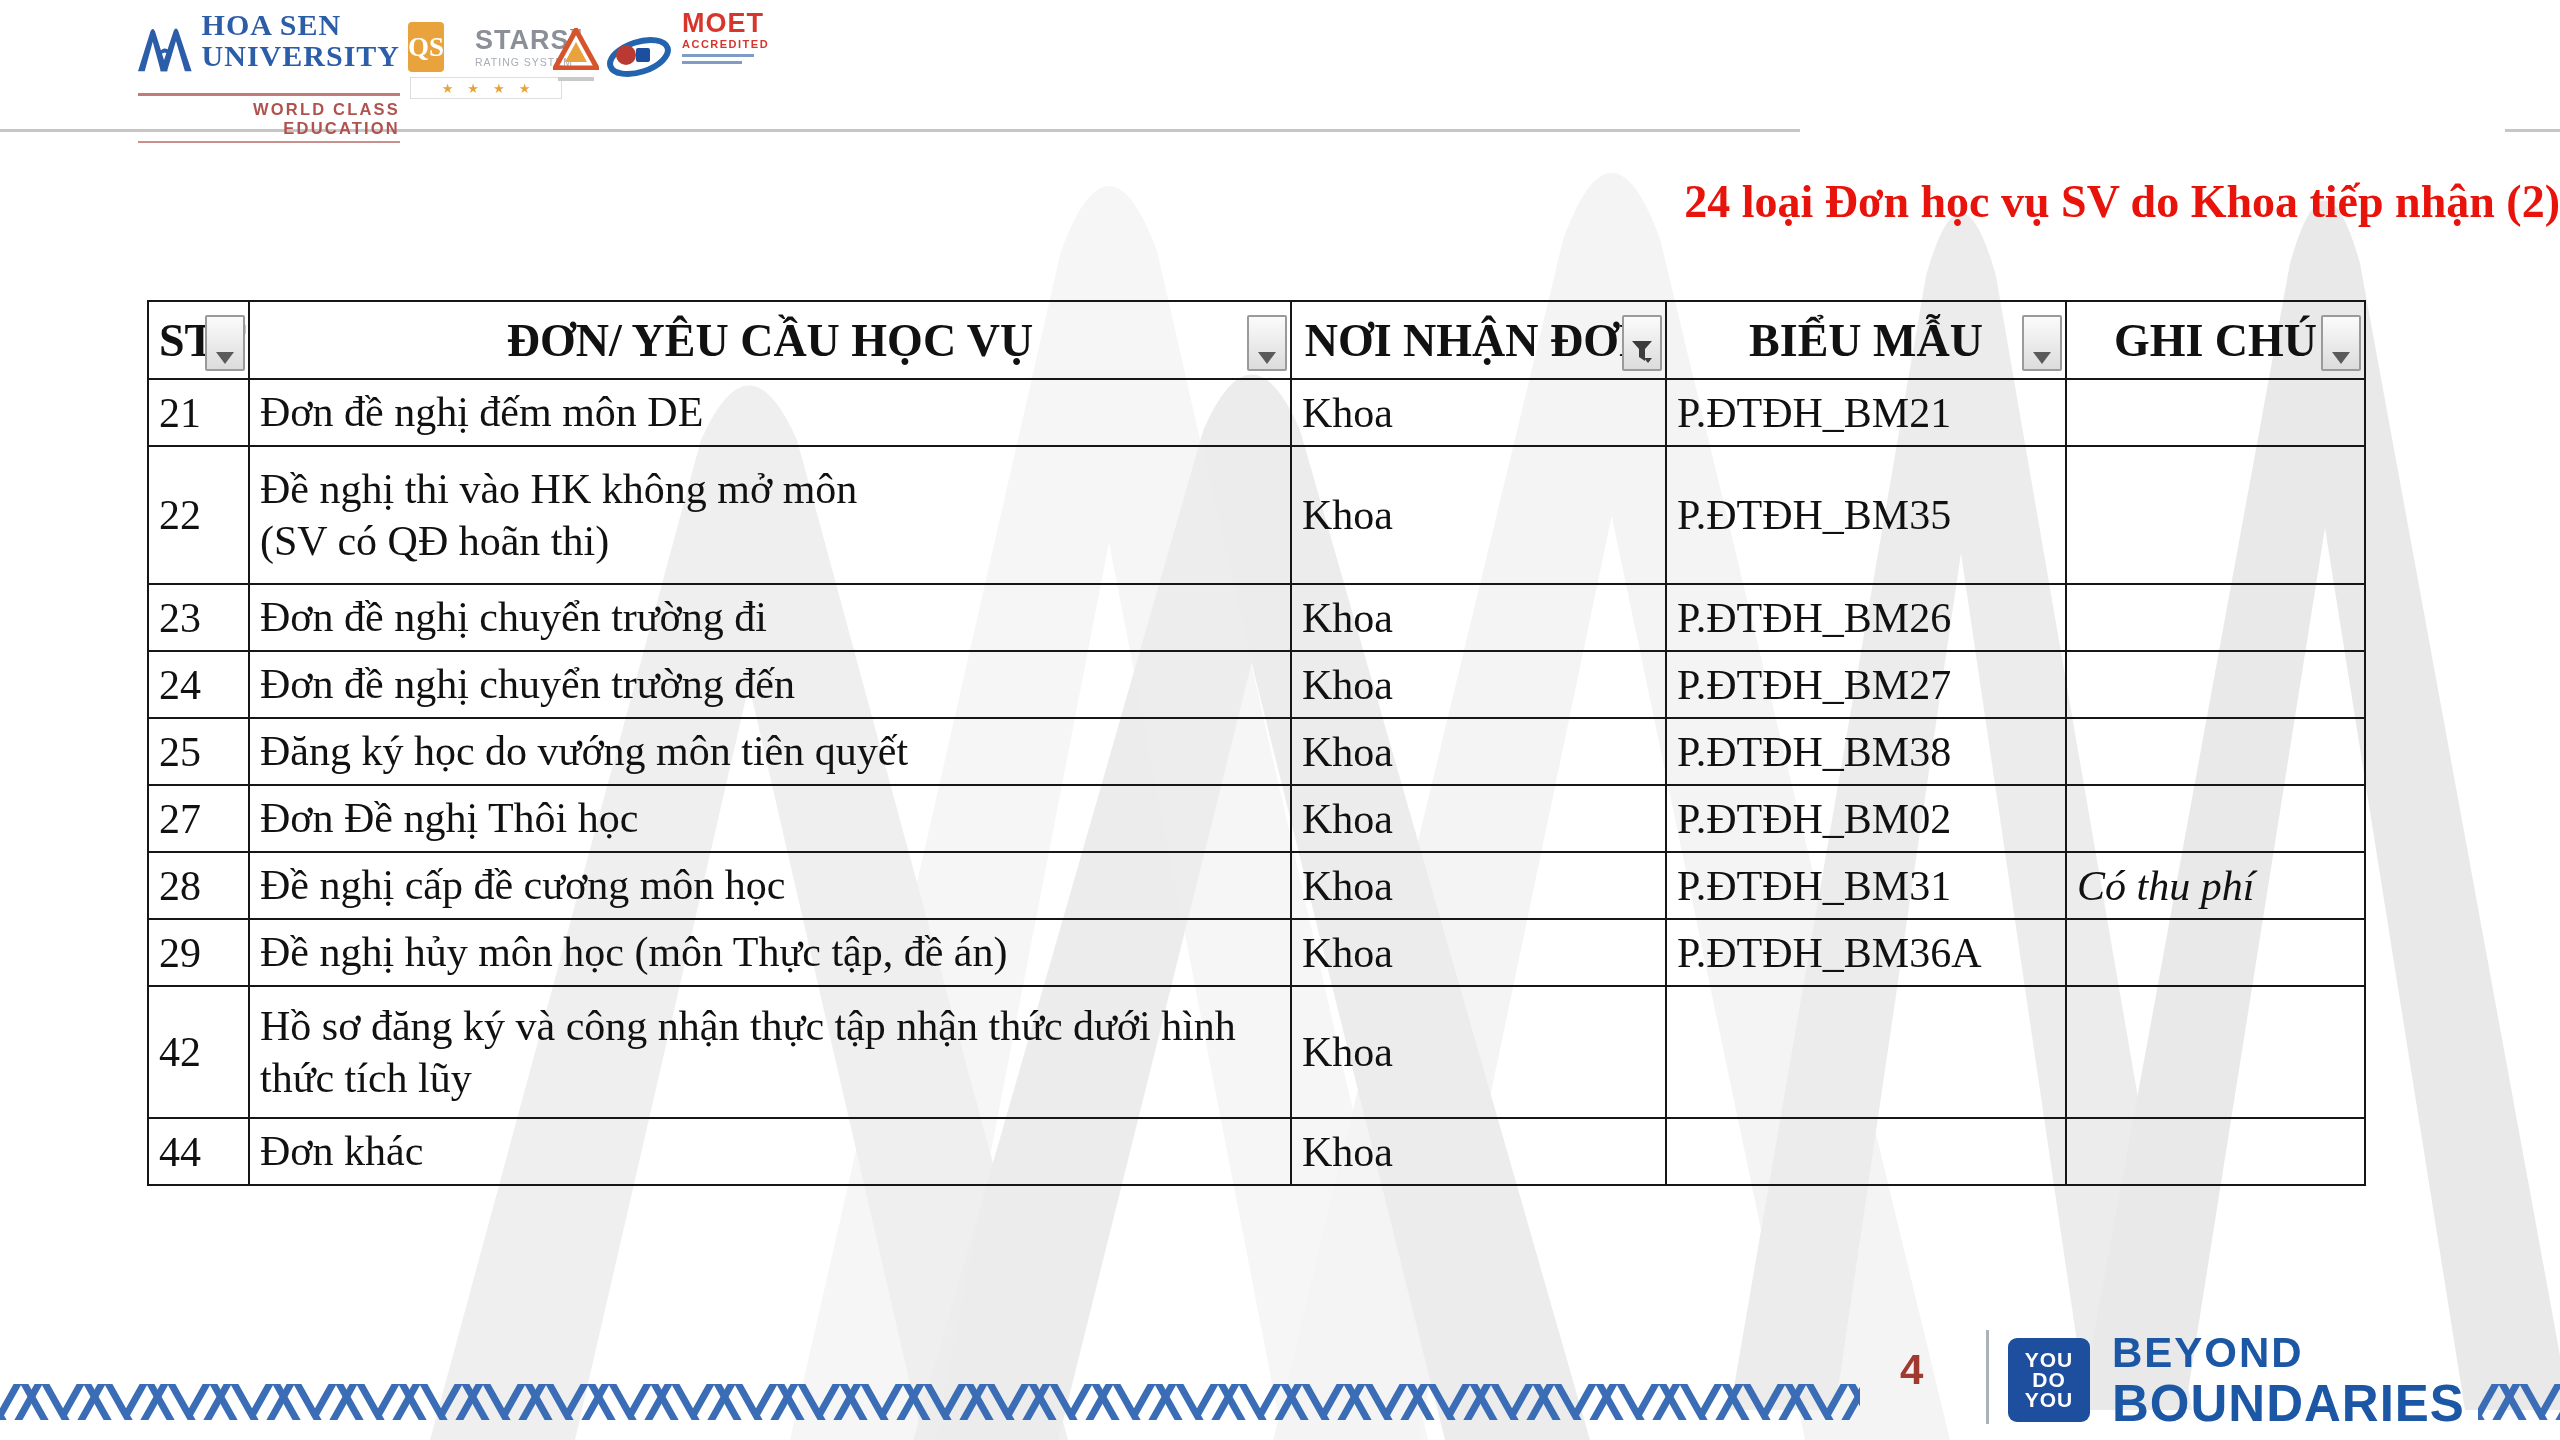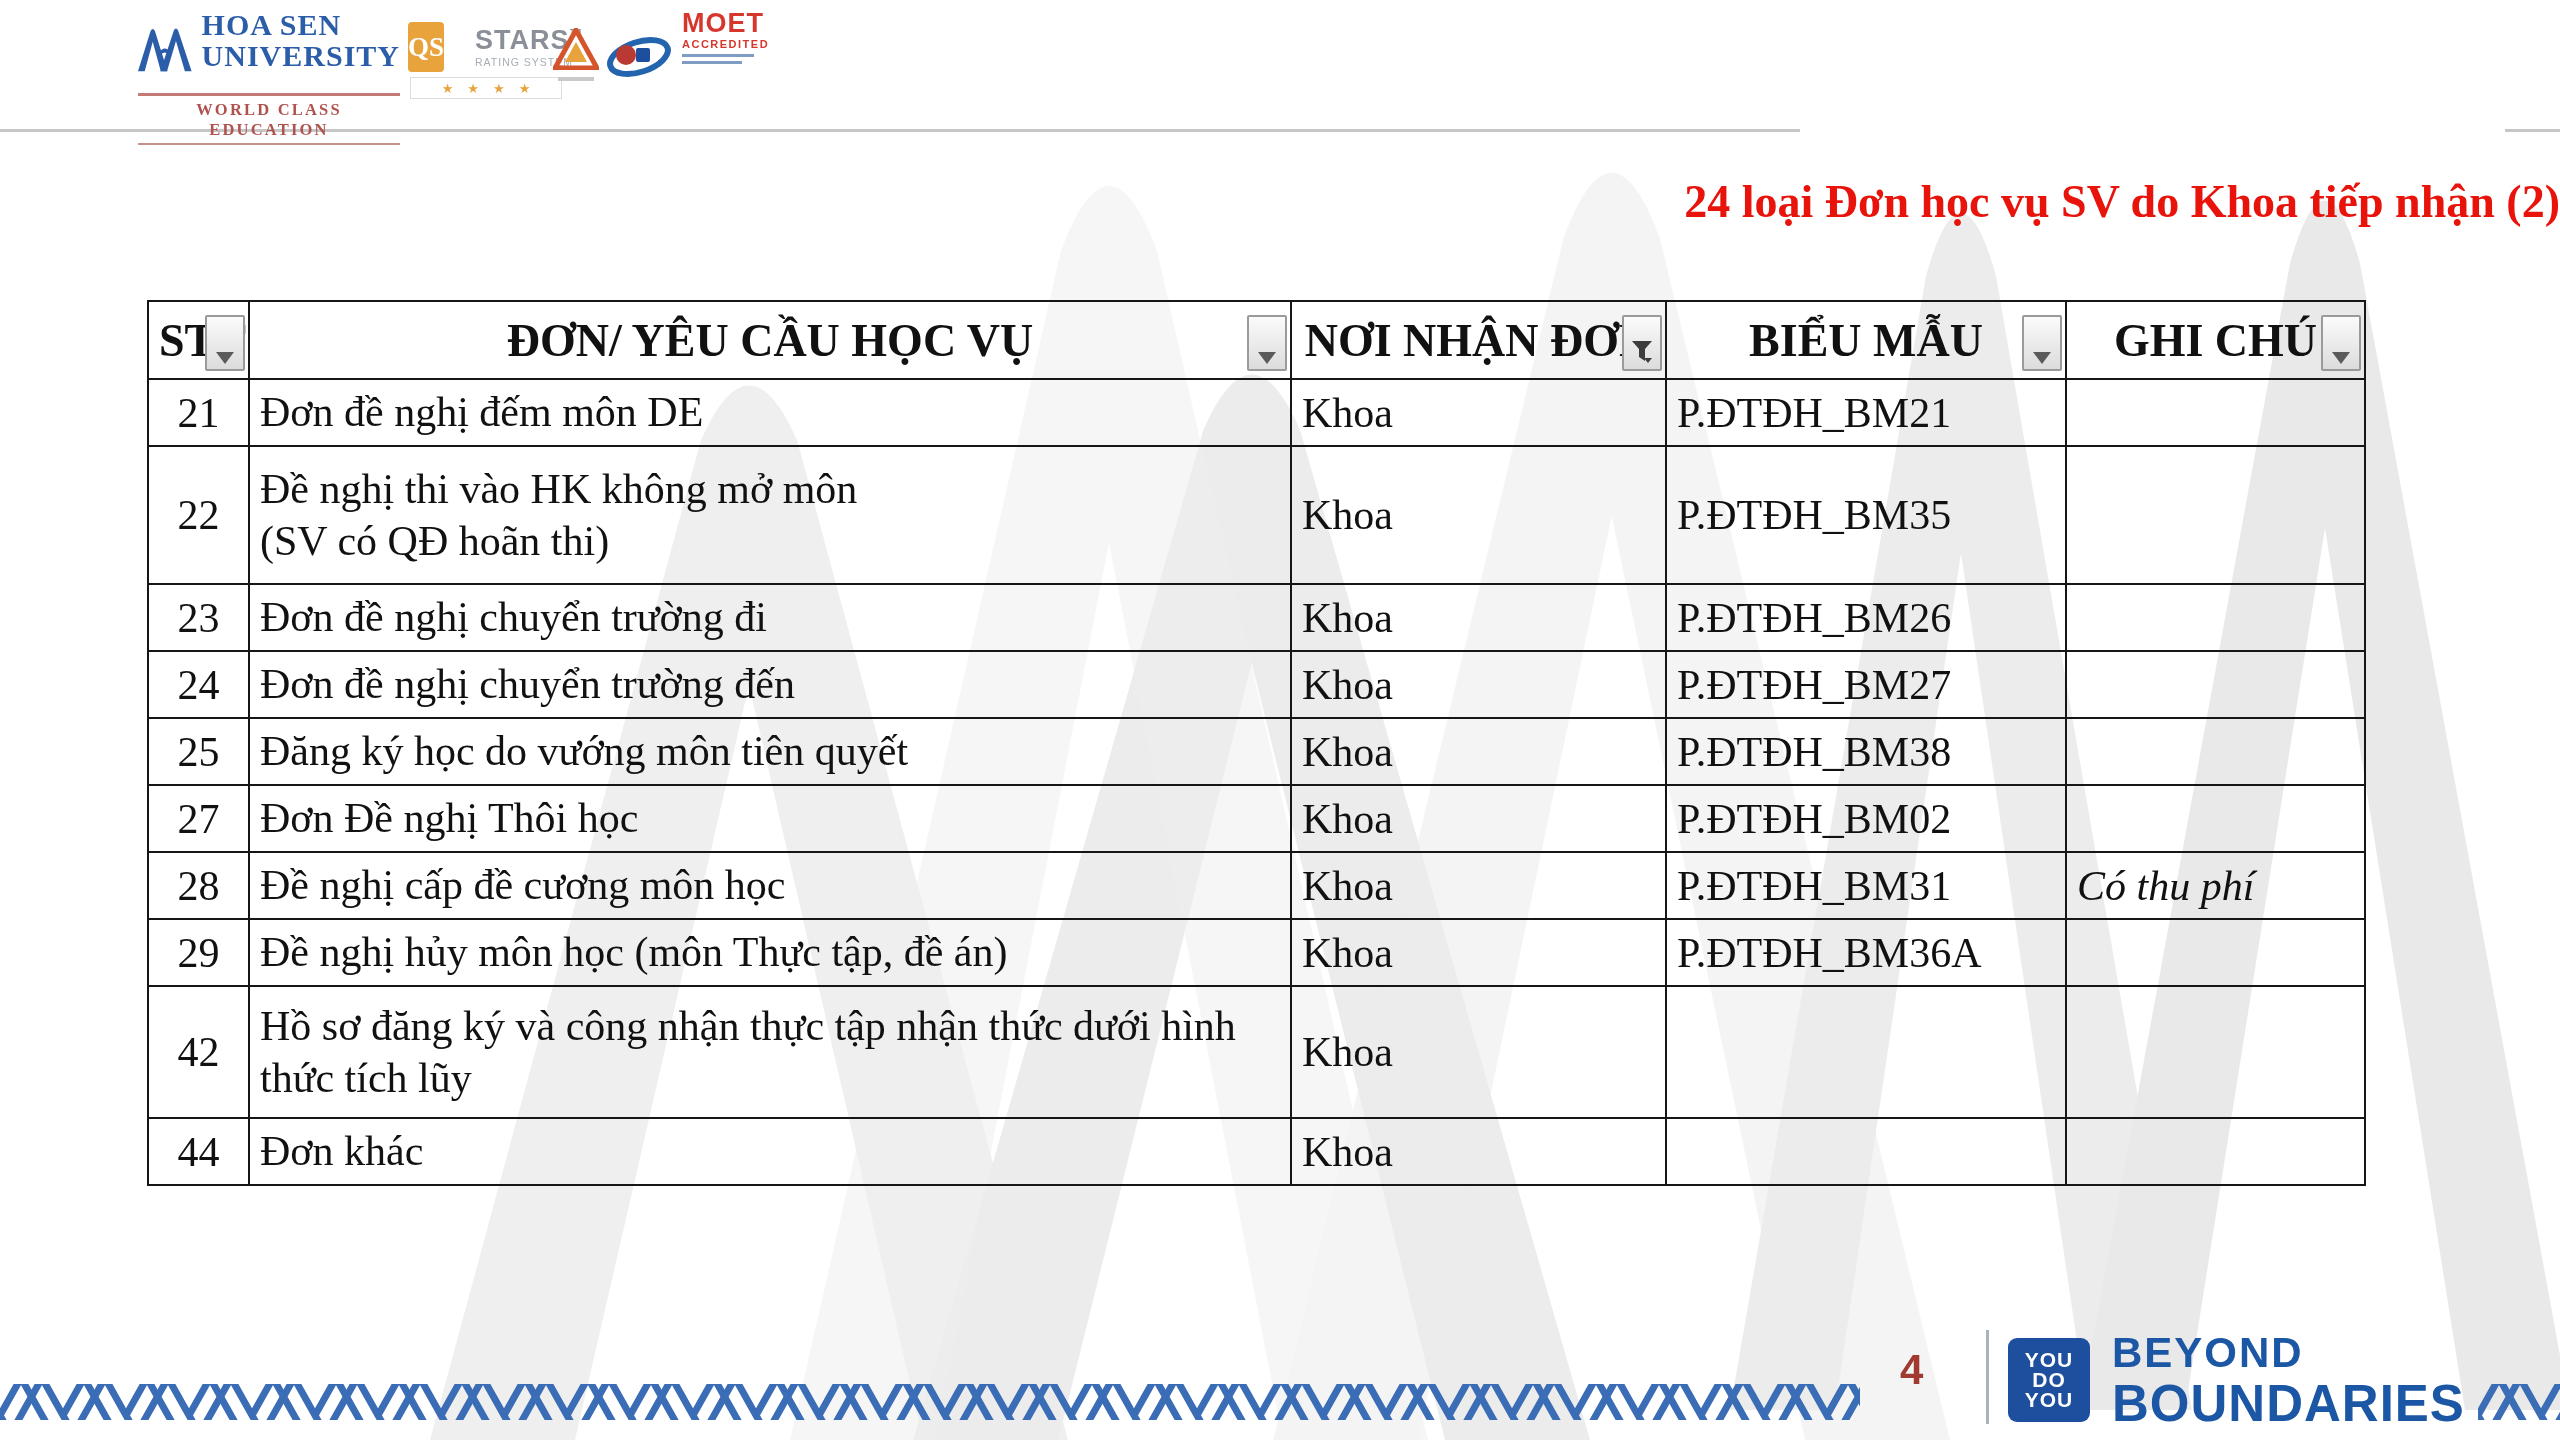--- a/index.html
+++ b/index.html
@@ -12,22 +12,22 @@
   
   .wm{position:absolute;z-index:0;}
   
   .hdr{position:absolute;top:0;left:0;width:2560px;height:130px;z-index:3;}
   .hsu{position:absolute;left:138px;top:10px;width:262px;}
   .hsu-row{display:flex;align-items:flex-start;}
   .hsu-text{margin-left:10px;line-height:1.02;}
   .hsu-name{font-weight:bold;color:#2b5da9;font-size:30px;letter-spacing:1px;}
   .hsu-line{height:3px;background:#c47a76;margin-top:5px;}
   .hsu-line2{height:2px;background:#c9908d;margin-top:3px;}
-  .hsu-tag{font-family:Liberation Serif, serif;font-weight:bold;
-    color:#b0524e;font-size:16.5px;letter-spacing:2.2px;margin-top:4px;text-align:center;}
+  .hsu-tag{font-family:Liberation Sans, sans-serif;font-weight:bold;
+    color:#b0524e;font-size:16.5px;letter-spacing:2.2px;margin-top:4px;text-align:right;}
   .qs{position:absolute;left:408px;top:22px;width:160px;}
   .qs-top{display:flex;align-items:center;gap:17px;}
   .qs-sq{width:50px;height:50px;background:#e8a33d;border-radius:4px;color:#fff;
     font-weight:bold;font-size:27px;display:flex;align-items:center;justify-content:center;}
   .qs-words{margin-left:14px;font-family:"Liberation Sans","DejaVu Sans",sans-serif;line-height:1;}
   .qs-stars-w{font-weight:bold;font-size:27px;color:#8a8f98;letter-spacing:1px;}
   .qs-rating{font-size:10.5px;color:#a7adb5;letter-spacing:1px;margin-top:3px;}
   .qs-starbar{margin-top:5px;margin-left:2px;border:1px solid #ddd;width:150px;height:20px;
     display:flex;align-items:center;justify-content:center;gap:14px;}
   .qs-star{color:#e8a33d;font-size:13px;line-height:1;}
@@ -42,21 +42,21 @@
   
   .title{position:absolute;top:175px;left:0;width:2560px;text-align:right;z-index:3;
     padding-left:76px;box-sizing:border-box;
     font-weight:bold;font-size:46px;color:#e8140c;}
   
   table.grid{position:absolute;left:147px;top:300px;width:2217px;z-index:3;
     border-collapse:collapse;table-layout:fixed;background:transparent;}
   table.grid th,table.grid td{border:2.5px solid #161616;padding:0 10px;overflow:hidden;}
   table.grid th{font-size:46px;font-weight:bold;text-align:center;position:relative;height:76px;}
   table.grid td{font-size:42px;vertical-align:middle;}
-  td.c-stt{text-align:center;}
+  td.c-stt{text-align:left;}
   td.c-req{white-space:pre-line;line-height:1.25;}
   td.c-note{font-style:italic;}
   .fbtn{position:absolute;right:3px;bottom:7px;width:40px;height:56px;
     background:linear-gradient(#fbfbfb,#dcdcdc);border:2px solid #9a9a9a;border-radius:2px;
     display:flex;align-items:flex-end;justify-content:center;box-sizing:border-box;padding-bottom:5px;}
   .fbtn .arr{width:0;height:0;border-left:9px solid transparent;border-right:9px solid transparent;
     border-top:12px solid #5a5a5a;}
   .fbtn svg{display:block;}
   
   .strip{position:absolute;top:1384px;height:36px;z-index:3;}

